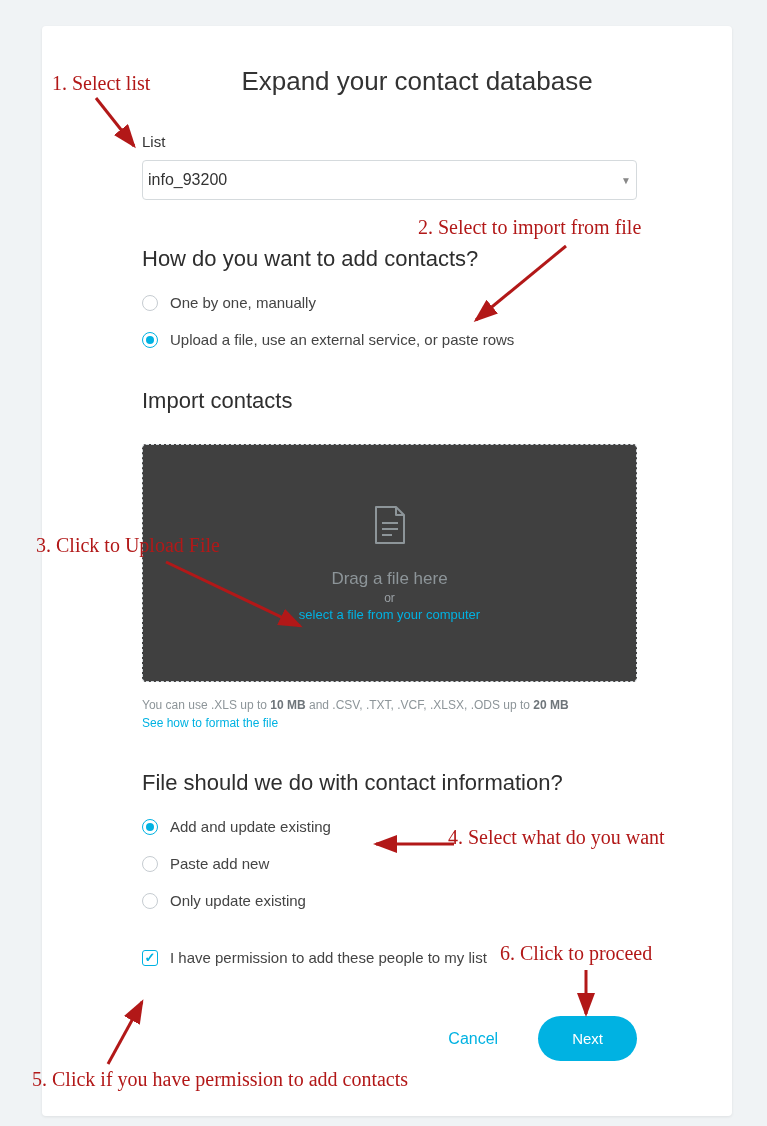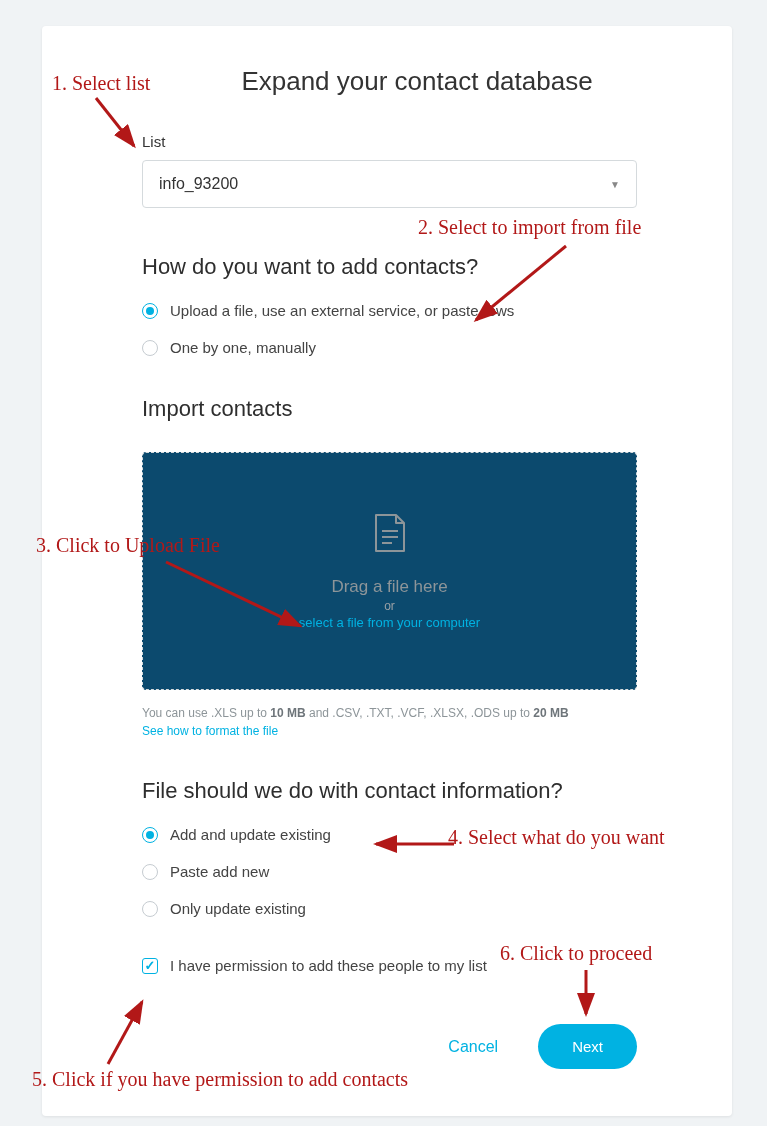--- a/index.html
+++ b/index.html
@@ -1,34 +1,34 @@
 <!DOCTYPE html>
 <html><head>
   <meta charset="utf-8">
   <style>
     * { margin: 0; padding: 0; box-sizing: border-box; }
     body { font-family: -apple-system, BlinkMacSystemFont, 'Segoe UI', Arial, sans-serif; background: #f0f3f5; width: 767px; height: 1126px; position: relative; overflow: hidden; }
     .card { position: absolute; left: 42px; top: 26px; width: 690px; height: 1090px; background: #fff; border-radius: 4px; box-shadow: 0 1px 3px rgba(0,0,0,0.08); padding: 40px 0 30px 0; }
     .page-title { font-size: 26px; font-weight: 500; color: #333; text-align: center; margin-bottom: 36px; margin-left: 60px; }
     .content { padding: 0 60px 0 100px; }
     .label { font-size: 15px; color: #333; margin-bottom: 10px; display: block; }
-    .select-wrap { position: relative; width: 495px; border: 1px solid #d5dadd; border-radius: 4px; height: 48px; display: flex; align-items: center; padding: 0 16px; margin-bottom: 46px; }
+    .select-wrap { position: relative; width: 495px; border: 1px solid #d5dadd; border-radius: 4px; height: 40px; display: flex; align-items: center; padding: 0 5px; margin-bottom: 46px; }
     .select-wrap .sel-text { font-size: 16px; color: #333; }
     .select-wrap .caret { margin-left: auto; color: #888; font-size: 10px; }
     .section-heading { font-size: 22px; font-weight: 500; color: #2e2e2e; margin-bottom: 22px; }
     .radio-row { display: flex; align-items: center; margin-bottom: 20px; cursor: pointer; }
     .radio-circle { width: 16px; height: 16px; border-radius: 50%; border: 1px solid #c6ccd1; margin-right: 12px; position: relative; flex-shrink: 0; }
     .radio-circle.selected { border-color: #00b2e2; }
     .radio-circle.selected::after { content: ''; position: absolute; width: 8px; height: 8px; background: #00b2e2; border-radius: 50%; top: 3px; left: 3px; }
     .radio-label { font-size: 15px; color: #444; }
     .import-section { margin-top: 40px; }
     .tabs { display: flex; border-bottom: 1px solid #e2e6e9; width: 495px; margin-top: 22px; }
     .tab { padding: 10px 0; margin-right: 48px; font-size: 15px; color: #9aa0a5; cursor: pointer; }
     .tab.active { color: #00b2e2; border-bottom: 2px solid #00b2e2; margin-bottom: -1px; }
-    .dropzone { width: 495px; height: 238px; border: 1px dashed #d5dadd; border-radius: 4px; background: #0c4a6e; margin-top: 30px; display: flex; flex-direction: column; align-items: center; justify-content: center; }
+    .dropzone { width: 495px; height: 238px; border: 1px dashed #d5dadd; border-radius: 4px; background: #404040; margin-top: 30px; display: flex; flex-direction: column; align-items: center; justify-content: center; }
     .file-icon-svg { margin-bottom: 24px; }
     .drag-text { font-size: 17px; color: #8d9599; margin-bottom: 2px; }
     .or-text { font-size: 12px; color: #9aa0a5; margin-bottom: 2px; }
     .select-link { font-size: 13px; color: #00b2e2; cursor: pointer; }
     .help-text { font-size: 12px; color: #8d9599; margin-top: 14px; width: 495px; line-height: 1.5; }
     .help-text b { color: #6e757a; font-weight: 600; }
     .help-link { font-size: 12px; color: #00b2e2; cursor: pointer; display: block; margin-top: 2px; }
     .what-section { margin-top: 40px; }
     .checkbox-row { display: flex; align-items: center; cursor: pointer; margin-top: 40px; }
     .checkbox-box { width: 16px; height: 16px; border: 1px solid #00b2e2; border-radius: 3px; margin-right: 12px; display: flex; align-items: center; justify-content: center; flex-shrink: 0; }
@@ -49,26 +49,26 @@
   <div class="content">
     <label class="label">List</label>
     <div class="select-wrap">
       <span class="sel-text">info_93200</span>
       <span class="caret">▼</span>
     </div>
 
     <h2 class="section-heading">How do you want to add contacts?</h2>
 
     <div class="radio-row">
+      <span class="radio-circle"></span>
+      <span class="radio-label">One by one, manually</span>
+    </div>
+    <div class="radio-row">
       <span class="radio-circle selected"></span>
       <span class="radio-label">Upload a file, use an external service, or paste rows</span>
-    </div>
-    <div class="radio-row">
-      <span class="radio-circle"></span>
-      <span class="radio-label">One by one, manually</span>
     </div>
 
     <div class="import-section">
       <h2 class="section-heading">Import contacts</h2>
 
 
       <div class="dropzone">
         <svg class="file-icon-svg" width="32" height="40" viewBox="0 0 32 40">
           <path d="M2 2 h20 l8 8 v28 a0 0 0 0 1 0 0 h-28 z" fill="none" stroke="#8d9599" stroke-width="2" stroke-linejoin="round"></path>
           <path d="M22 2 v8 h8" fill="none" stroke="#8d9599" stroke-width="2" stroke-linejoin="round"></path>

